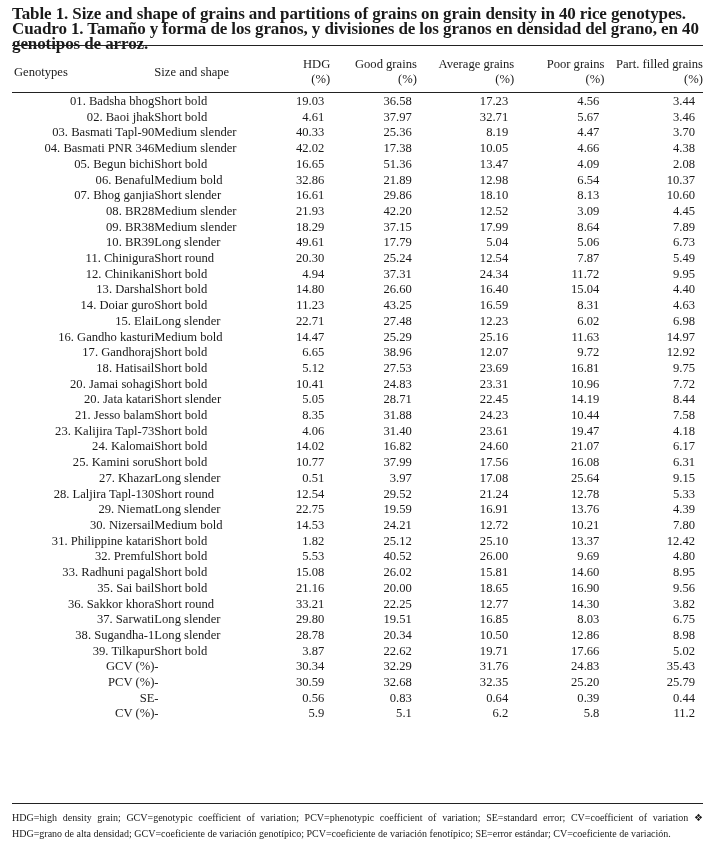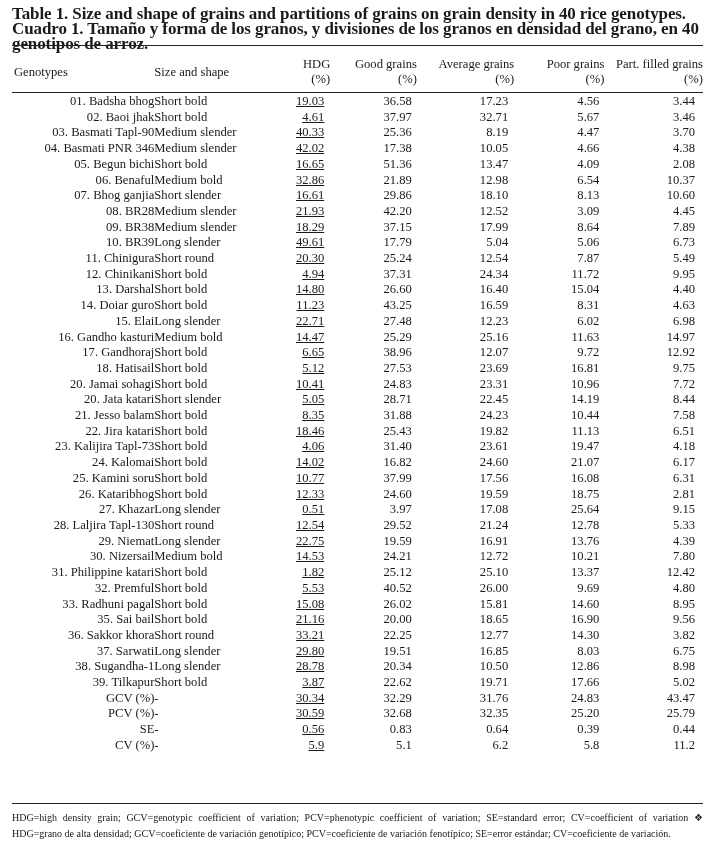--- a/index.html
+++ b/index.html
@@ -13,21 +13,21 @@
   .caption div { font-weight: bold; font-size: 17px; line-height: 15px; letter-spacing: -0.1px; }
   .rule { position: absolute; left: 12px; width: 691px; height: 0; border-top: 1.3px solid #222; }
   table { position: absolute; left: 12px; top: 53px; width: 691px; border-collapse: collapse; font-size: 12.6px; }
   th { font-weight: normal; vertical-align: middle; padding: 0; line-height: 15px; height: 38px; }
   td { padding: 0; height: 15.7px; line-height: 15.7px; white-space: nowrap; }
   .c-gen { width: 130px; text-align: right; padding-left: 2px; }
   .c-size { width: 117px; text-align: left; }
   th.c-gen, th.c-size { text-align: left; }
   .c-num { text-align: right; }
   th.c-num { text-align: right; }
-  td.c-hdg { width: 60px; padding-right: 6px; text-decoration: underline; }
+  td.c-hdg { width: 60px; padding-right: 6px; }
   td.c-good { width: 88px; padding-right: 5px; }
   td.c-avg { width: 98px; padding-right: 6px; }
   td.c-poor { width: 92px; padding-right: 5px; }
   td.c-part { width: 98px; padding-right: 8px; }
   tr.first td { padding-top: 3px; }
   td.stat-label { padding-left: 16px; }
   .footnote { position: absolute; left: 12px; top: 810px; width: 691px; font-size: 10px; line-height: 16px; text-align: justify; }
 </style>
 </head>
 <body>
@@ -235,29 +235,20 @@
       <tr>
         <td class="c-gen">21. Jesso balam</td>
         <td class="c-size">Short bold</td>
         <td class="c-num c-hdg">8.35</td>
         <td class="c-num c-good">31.88</td>
         <td class="c-num c-avg">24.23</td>
         <td class="c-num c-poor">10.44</td>
         <td class="c-num c-part">7.58</td>
       </tr>
       <tr>
-        <td class="c-gen">22. Jira katari</td>
-        <td class="c-size">Short bold</td>
-        <td class="c-num c-hdg">18.46</td>
-        <td class="c-num c-good">25.43</td>
-        <td class="c-num c-avg">19.82</td>
-        <td class="c-num c-poor">11.13</td>
-        <td class="c-num c-part">6.51</td>
-      </tr>
-      <tr>
         <td class="c-gen">23. Kalijira Tapl-73</td>
         <td class="c-size">Short bold</td>
         <td class="c-num c-hdg">4.06</td>
         <td class="c-num c-good">31.40</td>
         <td class="c-num c-avg">23.61</td>
         <td class="c-num c-poor">19.47</td>
         <td class="c-num c-part">4.18</td>
       </tr>
       <tr>
         <td class="c-gen">24. Kalomai</td>
@@ -269,29 +260,20 @@
         <td class="c-num c-part">6.17</td>
       </tr>
       <tr>
         <td class="c-gen">25. Kamini soru</td>
         <td class="c-size">Short bold</td>
         <td class="c-num c-hdg">10.77</td>
         <td class="c-num c-good">37.99</td>
         <td class="c-num c-avg">17.56</td>
         <td class="c-num c-poor">16.08</td>
         <td class="c-num c-part">6.31</td>
-      </tr>
-      <tr>
-        <td class="c-gen">26. Kataribhog</td>
-        <td class="c-size">Short bold</td>
-        <td class="c-num c-hdg">12.33</td>
-        <td class="c-num c-good">24.60</td>
-        <td class="c-num c-avg">19.59</td>
-        <td class="c-num c-poor">18.75</td>
-        <td class="c-num c-part">2.81</td>
       </tr>
       <tr>
         <td class="c-gen">27. Khazar</td>
         <td class="c-size">Long slender</td>
         <td class="c-num c-hdg">0.51</td>
         <td class="c-num c-good">3.97</td>
         <td class="c-num c-avg">17.08</td>
         <td class="c-num c-poor">25.64</td>
         <td class="c-num c-part">9.15</td>
       </tr>
@@ -394,21 +376,21 @@
         <td class="c-num c-poor">17.66</td>
         <td class="c-num c-part">5.02</td>
       </tr>
       <tr>
         <td class="c-gen stat-label">GCV (%)</td>
         <td class="c-size">-</td>
         <td class="c-num c-hdg">30.34</td>
         <td class="c-num c-good">32.29</td>
         <td class="c-num c-avg">31.76</td>
         <td class="c-num c-poor">24.83</td>
-        <td class="c-num c-part">43.47</td>
+        <td class="c-num c-part">35.43</td>
       </tr>
       <tr>
         <td class="c-gen stat-label">PCV (%)</td>
         <td class="c-size">-</td>
         <td class="c-num c-hdg">30.59</td>
         <td class="c-num c-good">32.68</td>
         <td class="c-num c-avg">32.35</td>
         <td class="c-num c-poor">25.20</td>
         <td class="c-num c-part">25.79</td>
       </tr>

